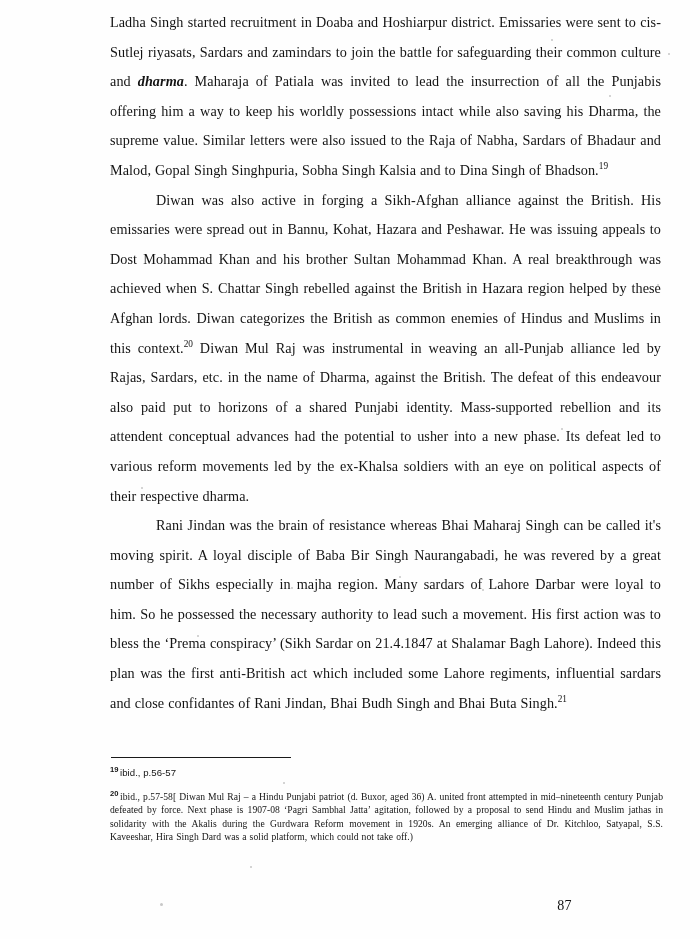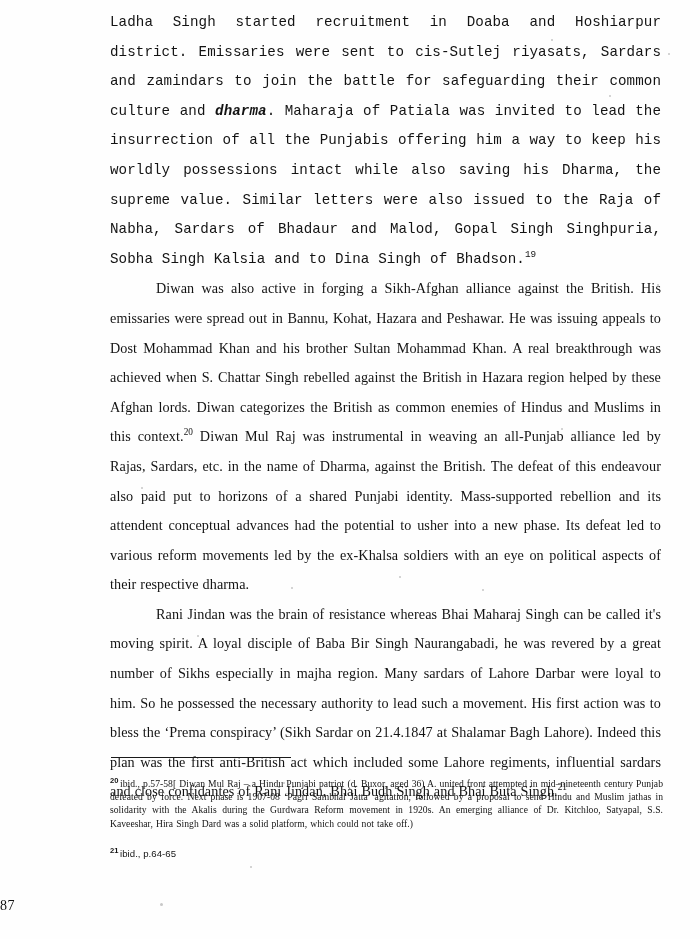--- a/index.html
+++ b/index.html
@@ -37,21 +37,21 @@
     text-align: justify;
     text-justify: inter-word;
     font-family: "Liberation Serif", serif;
     font-size: 14.2px;
     line-height: 29.6px;
     letter-spacing: 0.08px;
     word-spacing: 0.3px;
     color: #131313;
     text-indent: 46px;
   }
-  .para.first { text-indent: 0; font-family: Liberation Mono, monospace; }
+  .para.first { text-indent: 0; }
 
   .para + .para { }
 
   .para em {
     font-style: italic;
     font-weight: bold;
   }
 
   sup.fn {
     font-size: 9.3px;
@@ -99,21 +99,21 @@
   }
 
   .footnote.fn20 .fn-text { word-spacing: 0.6px; font-family: Liberation Serif, serif; }
 
   
   .page-number {
     position: absolute;
     left: 0;
     top: 898px;
     width: 572px;
-    text-align: left;
+    text-align: right;
     font-family: "Liberation Serif", serif;
     font-size: 14px;
     color: #111111;
     letter-spacing: 0.4px;
   }
 
   
   .speck {
     position: absolute;
     background: #9a9a9a;
@@ -134,24 +134,24 @@
     <p class="para"><span>Diwan was also active in forging a Sikh-Afghan alliance against the British. His emissaries were spread out in Bannu, Kohat, Hazara and Peshawar. He was issuing appeals to Dost Mohammad Khan and his brother Sultan Mohammad Khan. A real breakthrough was achieved when S. Chattar Singh rebelled against the British in Hazara region helped by these Afghan lords. Diwan categorizes the British as common enemies of Hindus and Muslims in this context.</span><sup class="fn">20</sup><span> Diwan Mul Raj was instrumental in weaving an all-Punjab alliance led by Rajas, Sardars, etc. in the name of Dharma, against the British. The defeat of this endeavour also paid put to horizons of a shared Punjabi identity. Mass-supported rebellion and its attendent conceptual advances had the potential to usher into a new phase. Its defeat led to various reform movements led by the ex-Khalsa soldiers with an eye on political aspects of their respective dharma.</span></p>
 
     <p class="para"><span>Rani Jindan was the brain of resistance whereas Bhai Maharaj Singh can be called it's moving spirit. A loyal disciple of Baba Bir Singh Naurangabadi, he was revered by a great number of Sikhs especially in majha region. Many sardars of Lahore Darbar were loyal to him. So he possessed the necessary authority to lead such a movement. His first action was to bless the ‘Prema conspiracy’ (Sikh Sardar on 21.4.1847 at Shalamar Bagh Lahore). Indeed this plan was the first anti-British act which included some Lahore regiments, influential sardars and close confidantes of Rani Jindan, Bhai Budh Singh and Bhai Buta Singh.</span><sup class="fn">21</sup></p>
 
   </div>
 
   <div class="footnote-rule"></div>
 
   <div class="footnotes">
 
+    <p class="footnote fn19"><span class="marker">19</span><span class="fn-text">ibid., p.56-57</span></p>
 
     <p class="footnote fn20"><span class="marker">20</span><span class="fn-text">ibid., p.57-58[ Diwan Mul Raj – a Hindu Punjabi patriot (d. Buxor, aged 36) A. united front attempted in mid–nineteenth century Punjab defeated by force. Next phase is 1907-08 ‘Pagri Sambhal Jatta’ agitation, followed by a proposal to send Hindu and Muslim jathas in solidarity with the Akalis during the Gurdwara Reform movement in 1920s. An emerging alliance of Dr. Kitchloo, Satyapal, S.S. Kaveeshar, Hira Singh Dard was a solid platform, which could not take off.)</span></p>
 
-    <p class="footnote fn21"><span class="marker">21</span><span class="fn-text">ibid., p.64-65</span></p>
 
   </div>
 
   <div class="page-number">87</div>
 
   <div class="speck" style="left:551px;top:39px;width:2px;height:2px;"></div>
   <div class="speck" style="left:668px;top:53px;width:2px;height:2px;"></div>
   <div class="speck" style="left:609px;top:95px;width:2px;height:2px;"></div>
   <div class="speck" style="left:185px;top:229px;width:2px;height:2px;"></div>
   <div class="speck" style="left:657px;top:284px;width:2px;height:2px;"></div>

